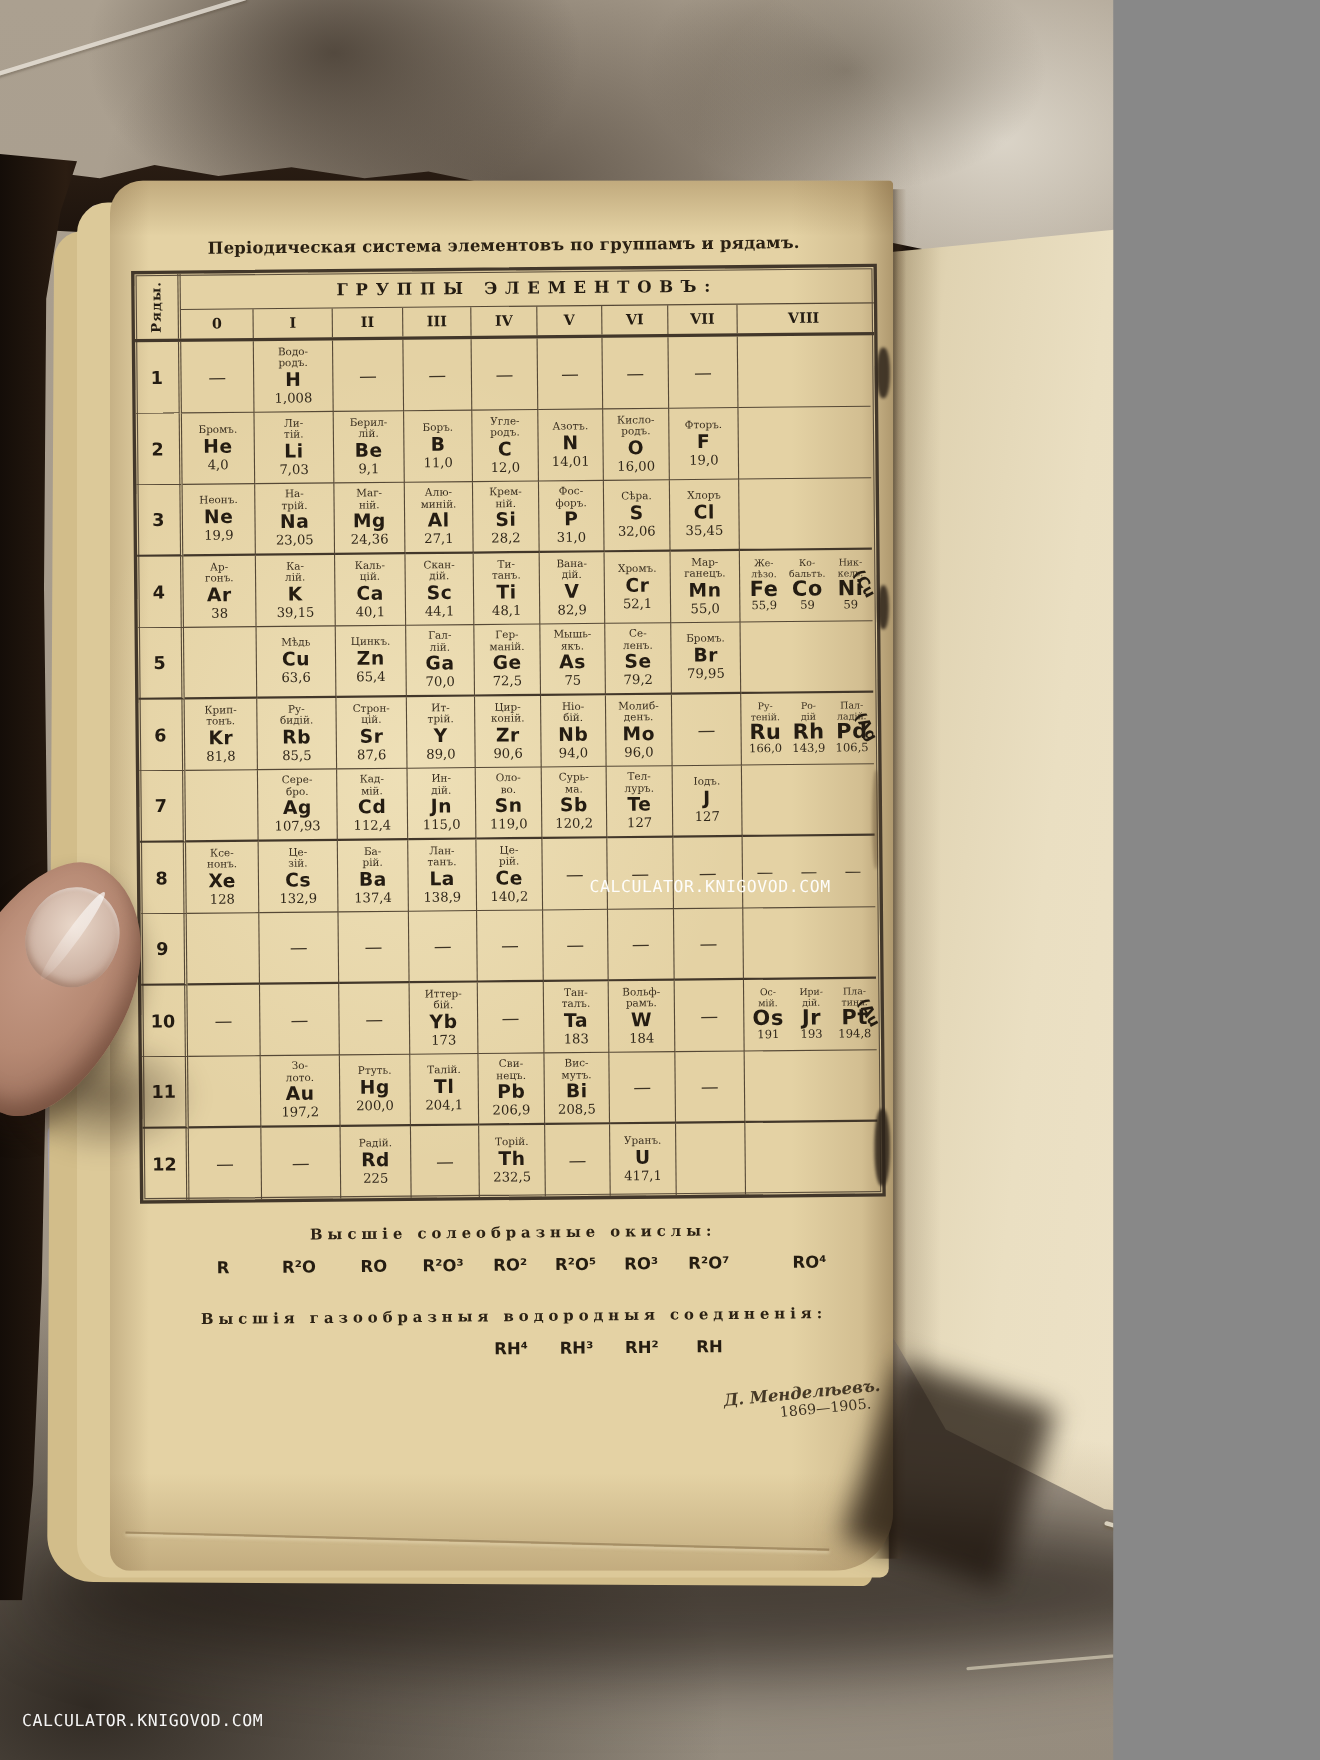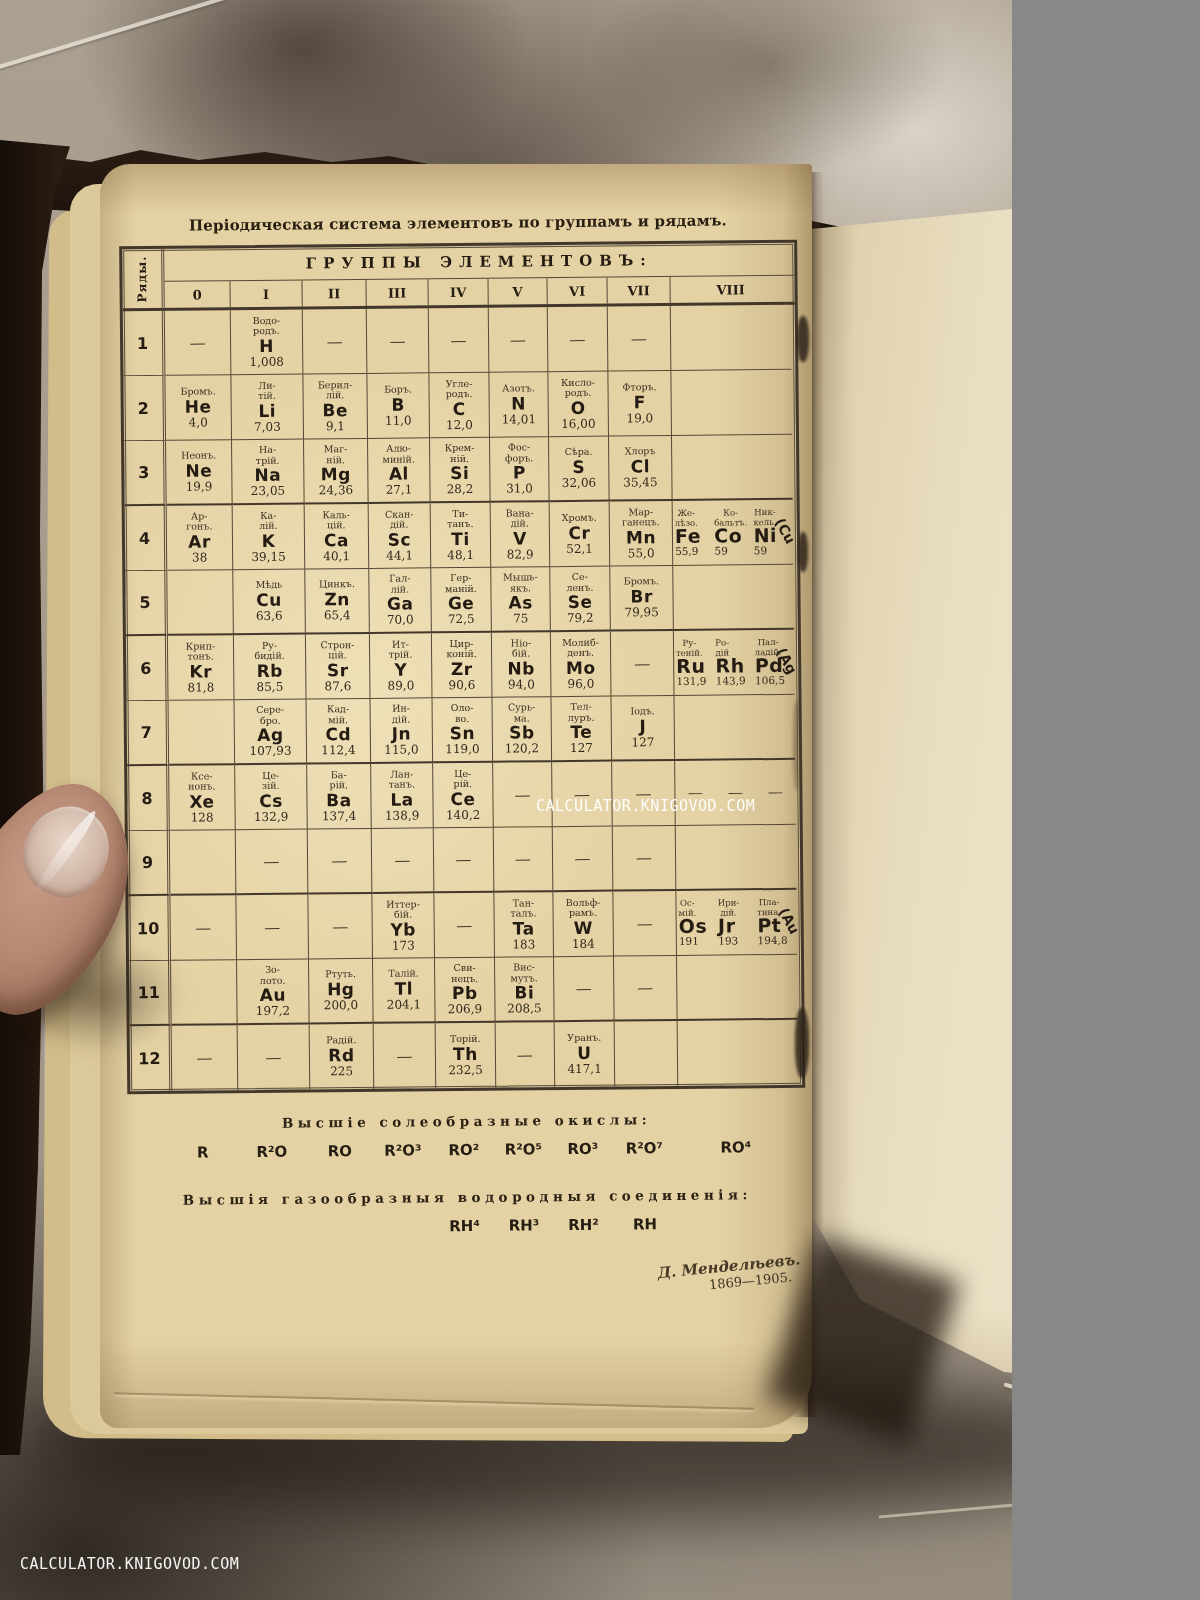--- a/index.html
+++ b/index.html
@@ -95,21 +95,21 @@
   .prow:last-child > div{border-bottom:none;}
   .pnum{display:flex;align-items:center;justify-content:center;font-family:"DejaVu Sans",sans-serif;font-weight:bold;font-size:16px;border-right:3px double var(--line) !important;}
   .pcell{display:flex;flex-direction:column;align-items:center;justify-content:center;padding:1px 0;position:relative;overflow:visible;}
   .pcell .nm{font-size:9.5px;line-height:10.5px;color:#3a2f20;text-align:center;min-height:11px;}
   .pcell .nm span{display:block;}
   .pcell .sy{font-family:"DejaVu Sans",sans-serif;font-weight:bold;font-size:17px;line-height:19px;letter-spacing:.5px;color:#241c12;}
   .pcell .wt{font-size:12px;line-height:13px;color:#32291c;}
   .pcell.dash{justify-content:center;font-size:16px;color:#3e3425;}
   .pcell.mdash{flex-direction:row;justify-content:space-around;font-size:15px;color:#3e3425;}
   .pcell.multi{flex-direction:row;align-items:center;justify-content:flex-start;padding-left:2px;}
-  .pcell.multi .mini{flex:1;display:flex;flex-direction:column;align-items:flex-start;}
+  .pcell.multi .mini{flex:1;display:flex;flex-direction:column;align-items:center;}
   .pcell.multi .nm{font-size:8.5px;line-height:9.5px;}
   .pcell.multi .sy{font-size:19px;line-height:17px;}
   .pcell.multi .wt{font-size:10.5px;line-height:12px;}
   .pcell .paren{position:absolute;right:-6px;top:36%;transform:rotate(62deg);font-family:"DejaVu Sans",sans-serif;font-weight:bold;font-size:14px;color:#241c12;}
 
   .section-title{margin-top:22px;text-align:center;font-weight:bold;font-size:13.5px;letter-spacing:4.5px;color:#2c2214;white-space:nowrap;}
   .formula-row{display:grid;grid-template-columns:42px 66px 72px 64px 62px 60px 59px 60px 63px 120px;margin-top:4px;}
   .fslot{position:relative;height:34px;display:flex;align-items:center;justify-content:center;font-family:"DejaVu Sans",sans-serif;font-weight:bold;font-size:15px;color:#251d11;}
   .fslot.sep::before{content:'';position:absolute;left:0;top:5px;bottom:5px;width:1px;background:var(--line);}
   .fslot.endbar::after{content:'';position:absolute;right:8px;top:5px;bottom:5px;width:1px;background:var(--line);}
@@ -541,21 +541,21 @@
                 <div class="wt">96,0</div>
               </div>
               <div class="pcell dash">—</div>
               <div class="pcell multi">
                 <div class="mini">
                   <div class="nm">
                     <span>Ру-</span>
                     <span>теній.</span>
                   </div>
                   <div class="sy">Ru</div>
-                  <div class="wt">131,9</div>
+                  <div class="wt">166,0</div>
                 </div>
                 <div class="mini">
                   <div class="nm">
                     <span>Ро-</span>
                     <span>дій</span>
                   </div>
                   <div class="sy">Rh</div>
                   <div class="wt">143,9</div>
                 </div>
                 <div class="mini">

